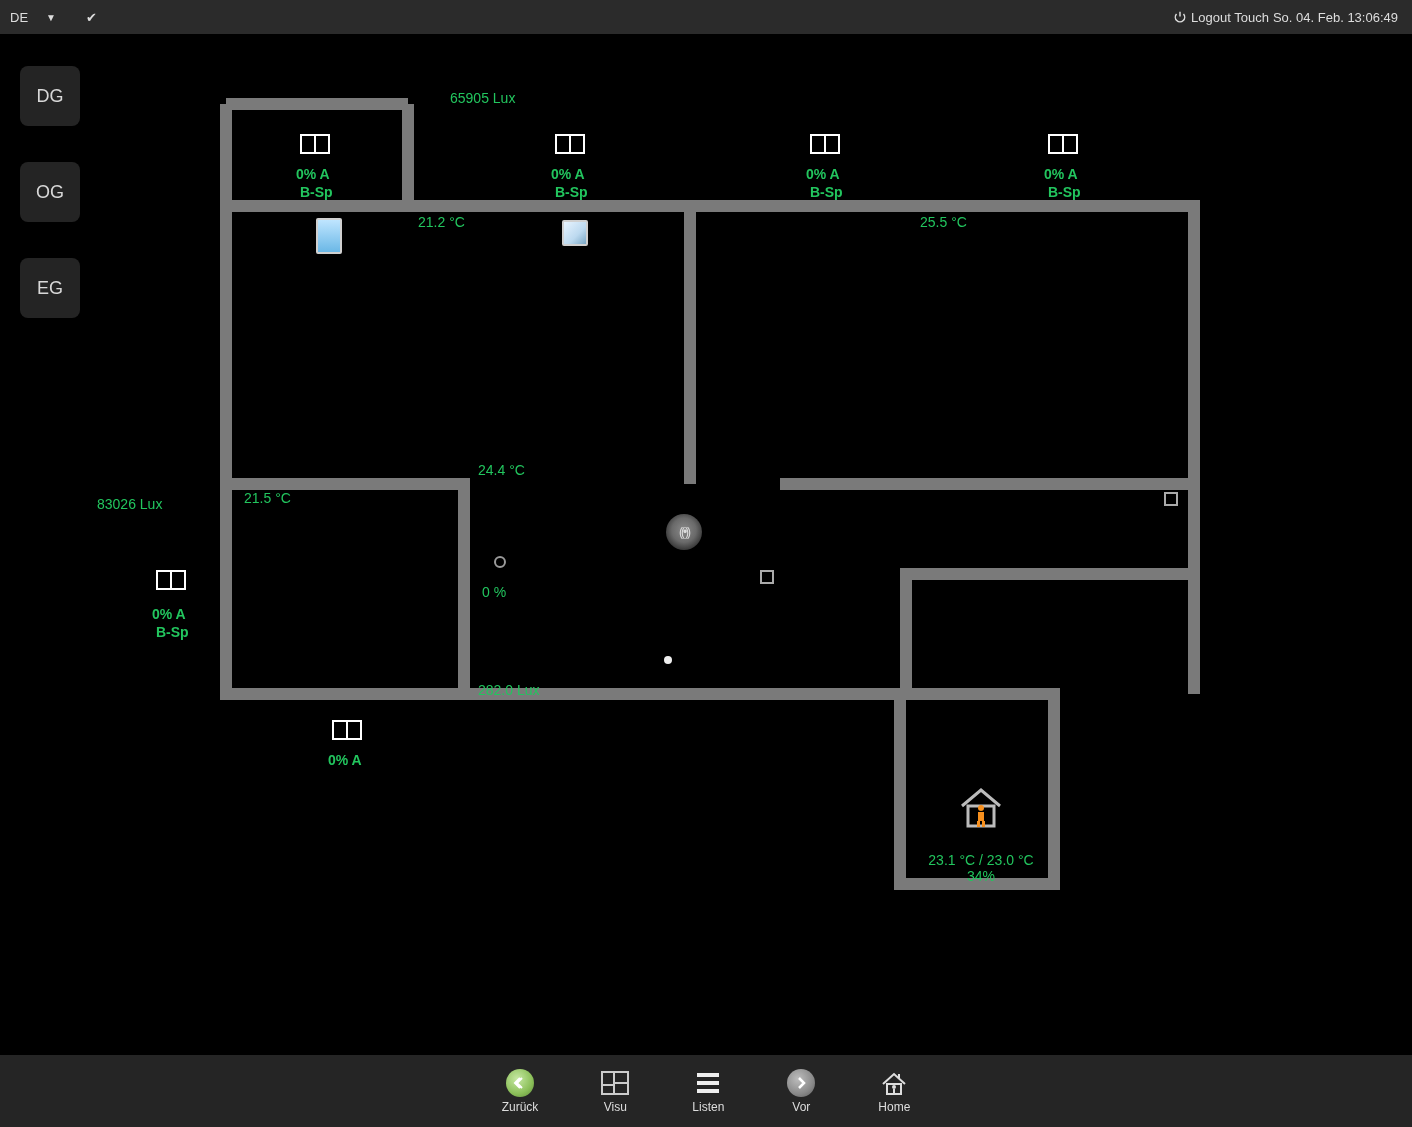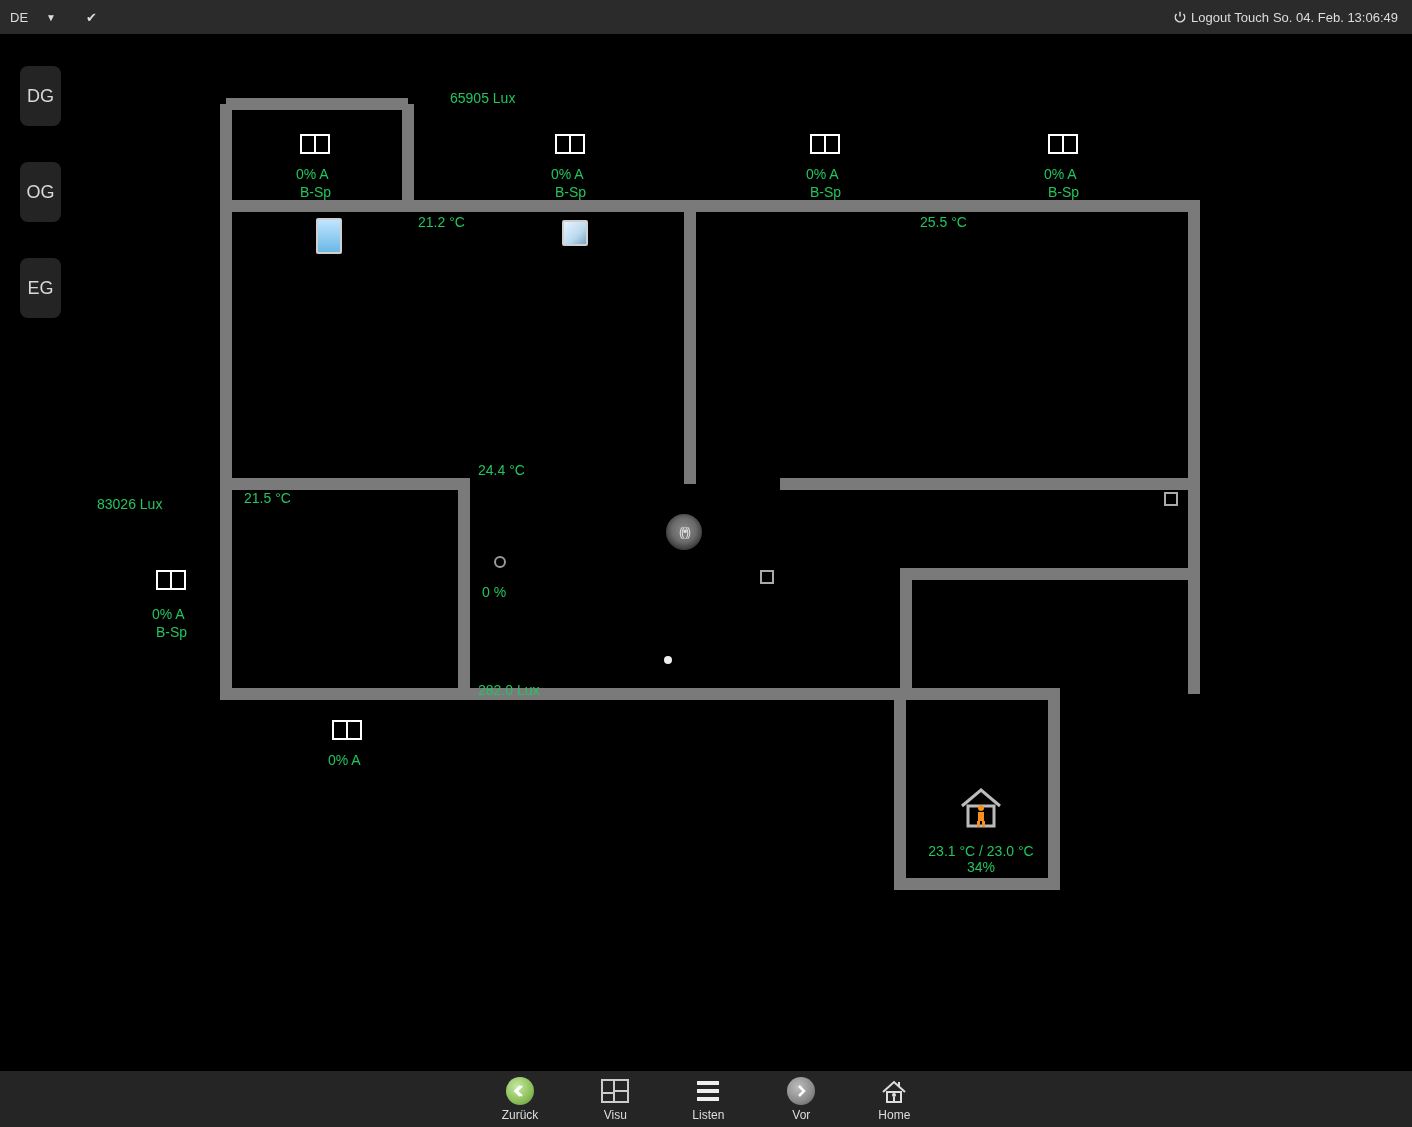--- a/index.html
+++ b/index.html
@@ -16,40 +16,40 @@
   html,body{margin:0;padding:0;width:1412px;height:1127px;background:var(--bg);color:var(--fg);font-family:Arial,Helvetica,sans-serif;font-size:14px;overflow:hidden;}
   
   .header{position:absolute;top:0;left:0;right:0;height:34px;background:#2b2b2b;display:flex;align-items:center;color:#ddd;}
   .lang{display:flex;align-items:center;gap:18px;padding:0 10px;font-size:13px;}
   .lang .caret{font-size:10px;}
   .lang .check{font-size:13px;margin-left:12px;}
   .title{position:absolute;left:0;right:0;text-align:center;font-size:20px;top:4px;pointer-events:none;color:#eee;}
   .hr-right{margin-left:auto;display:flex;align-items:center;gap:4px;padding-right:14px;font-size:13px;}
   .power-icon{width:14px;height:14px;display:inline-block;}
   
-  .floorbtn{position:absolute;left:20px;width:41px;height:60px;background:#242424;border-radius:8px;display:flex;align-items:center;justify-content:center;font-size:18px;color:#d8d8d8;cursor:pointer;}
+  .floorbtn{position:absolute;left:20px;width:60px;height:60px;background:#242424;border-radius:8px;display:flex;align-items:center;justify-content:center;font-size:18px;color:#d8d8d8;cursor:pointer;}
   
   .lbl{position:absolute;font-size:14px;color:#22c55e;white-space:nowrap;}
-  .lbl.center{text-align:center;width:auto;}
+  .lbl.center{text-align:center;width:auto;font-weight:bold;}
   
   .win-icon{position:absolute;width:30px;height:20px;border:2px solid #fff;background:transparent;}
   .win-icon:after{content:"";position:absolute;left:50%;top:0;bottom:0;width:2px;background:#fff;transform:translateX(-1px);}
   .sq-icon{position:absolute;width:14px;height:14px;border:2px solid #aaa;}
   
   .door{position:absolute;width:26px;height:36px;border:2px solid #d0d0d0;background:linear-gradient(#bfe5ff,#6bb8e6);border-radius:2px;}
   
   .tile{position:absolute;width:26px;height:26px;border:2px solid #d0d0d0;background:linear-gradient(135deg,#e8f4ff 0%,#bcd9ef 60%,#7aa7c4 100%);border-radius:2px;}
   
   .sensor{position:absolute;width:36px;height:36px;border-radius:50%;background:radial-gradient(circle at 50% 45%,#8a8a8a 0%,#6a6a6a 45%,#3e3e3e 70%,#222 100%);display:flex;align-items:center;justify-content:center;color:#ddd;font-size:12px;letter-spacing:-2px;}
   .dim-ring{position:absolute;width:12px;height:12px;border:2px solid #9a9a9a;border-radius:50%;}
   .dot{position:absolute;width:8px;height:8px;border-radius:50%;background:#eee;}
   
   .house-wrap{position:absolute;text-align:center;}
   
-  .footer{position:absolute;left:0;right:0;bottom:0;height:56px;background:#252525;display:flex;align-items:center;justify-content:center;gap:62px;}
+  .footer{position:absolute;left:0;right:0;bottom:0;height:72px;background:#252525;display:flex;align-items:center;justify-content:center;gap:62px;}
   .fbtn{display:flex;flex-direction:column;align-items:center;gap:2px;cursor:pointer;font-size:12px;color:#ddd;}
   .ficon{width:30px;height:30px;display:flex;align-items:center;justify-content:center;}
   .circ{width:28px;height:28px;border-radius:50%;display:flex;align-items:center;justify-content:center;}
   .circ.green{background:radial-gradient(circle at 40% 35%,#c7e9a4,#8bbf59 60%,#5d8a38);}
   .circ.grey{background:radial-gradient(circle at 40% 35%,#bdbdbd,#8a8a8a 60%,#5a5a5a);}
   
   .plan{position:absolute;left:0;top:34px;right:0;bottom:64px;}
   svg.walls{position:absolute;left:0;top:0;}
 </style>
 </head>
@@ -181,21 +181,21 @@
 
   <div class="house-wrap" style="left:916px;top:752px;width:130px">
     <svg width="46" height="42" viewBox="0 0 46 42">
       <path d="M4 20 L23 4 L42 20" stroke="#bbb" stroke-width="3" fill="none"></path>
       <rect x="10" y="20" width="26" height="20" fill="none" stroke="#bbb" stroke-width="3"></rect>
       <circle cx="23" cy="22" r="3" fill="#f7901e"></circle>
       <rect x="20" y="26" width="6" height="9" fill="#f7901e"></rect>
       <rect x="19" y="35" width="3" height="6" fill="#f7901e"></rect>
       <rect x="24" y="35" width="3" height="6" fill="#f7901e"></rect>
     </svg>
-    <div class="lbl" style="position:static;margin-top:12px">23.1 °C / 23.0 °C</div>
+    <div class="lbl" style="position:static;margin-top:21px">23.1 °C / 23.0 °C</div>
     <div class="lbl" style="position:static">34%</div>
   </div>
 
 </div>
 
 <div class="footer">
   <div class="fbtn">
     <div class="ficon">
         <div class="circ green">
       <svg width="16" height="16" viewBox="0 0 16 16">

